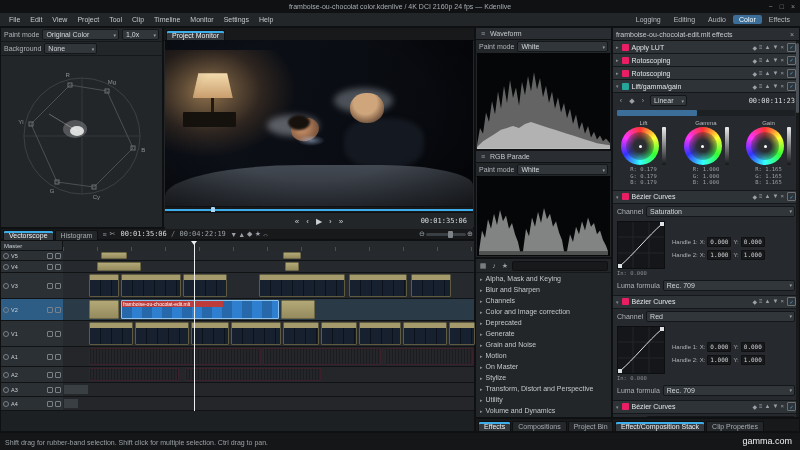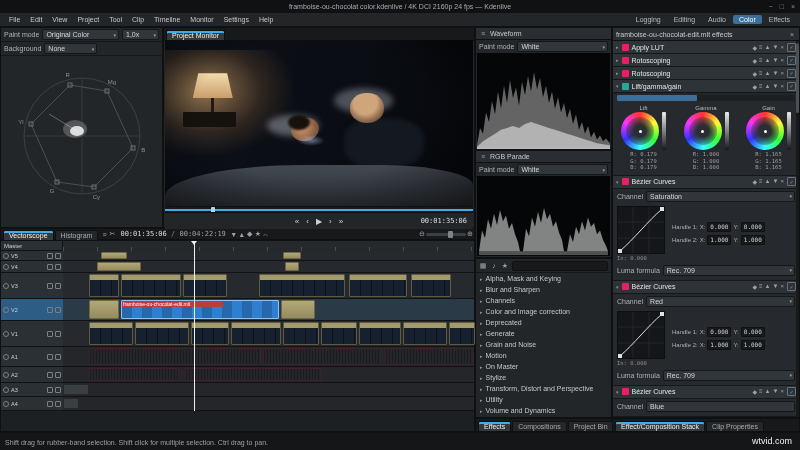--- a/index.html
+++ b/index.html
@@ -404,20 +404,31 @@
           <span class="fx-icons">
             <span>◆</span>
             <span>≡</span>
             <span>▲</span>
             <span>▼</span>
             <span>×</span>
           </span>
           <span class="cbx">✓</span>
         </div>
         <div class="fx-body">
+          <div class="frow">
+            <span class="ico">‹</span>
+            <span class="ico">◆</span>
+            <span class="ico">›</span>
+            <span class="dd">
+              <span>Linear</span>
+              <span class="car">▾</span>
+            </span>
+            <span class="spacer"></span>
+            <span class="tc">00:00:11:23</span>
+          </div>
           <div class="kf-ruler">
             <div class="kf-zone"></div>
           </div>
           <div class="wheelwrap">
             <div class="wcol">
               <div class="wlab">Lift</div>
               <div class="wrow">
                 <div class="wheel">
                   <div class="wcenter"></div>
                   <div class="wdot"></div>
@@ -778,15 +789,15 @@
         </div>
       </div>
     <div class="playhead" id="playhead" style="top: 0px; height: 170px; left: 193px;">
         <div class="ph-tri"></div>
       </div>
   </div>
 
   <div class="statusbar" style="left:0;top:432px;width:800px;height:18px">
     <span>Shift drag for rubber-band selection. Shift click for multiple selection. Ctrl drag to pan.</span>
   </div>
-  <span class="watermark">wtvid.com</span>
+  <span class="watermark">gamma.com</span>
 
 </div>
 
 </body></html>

